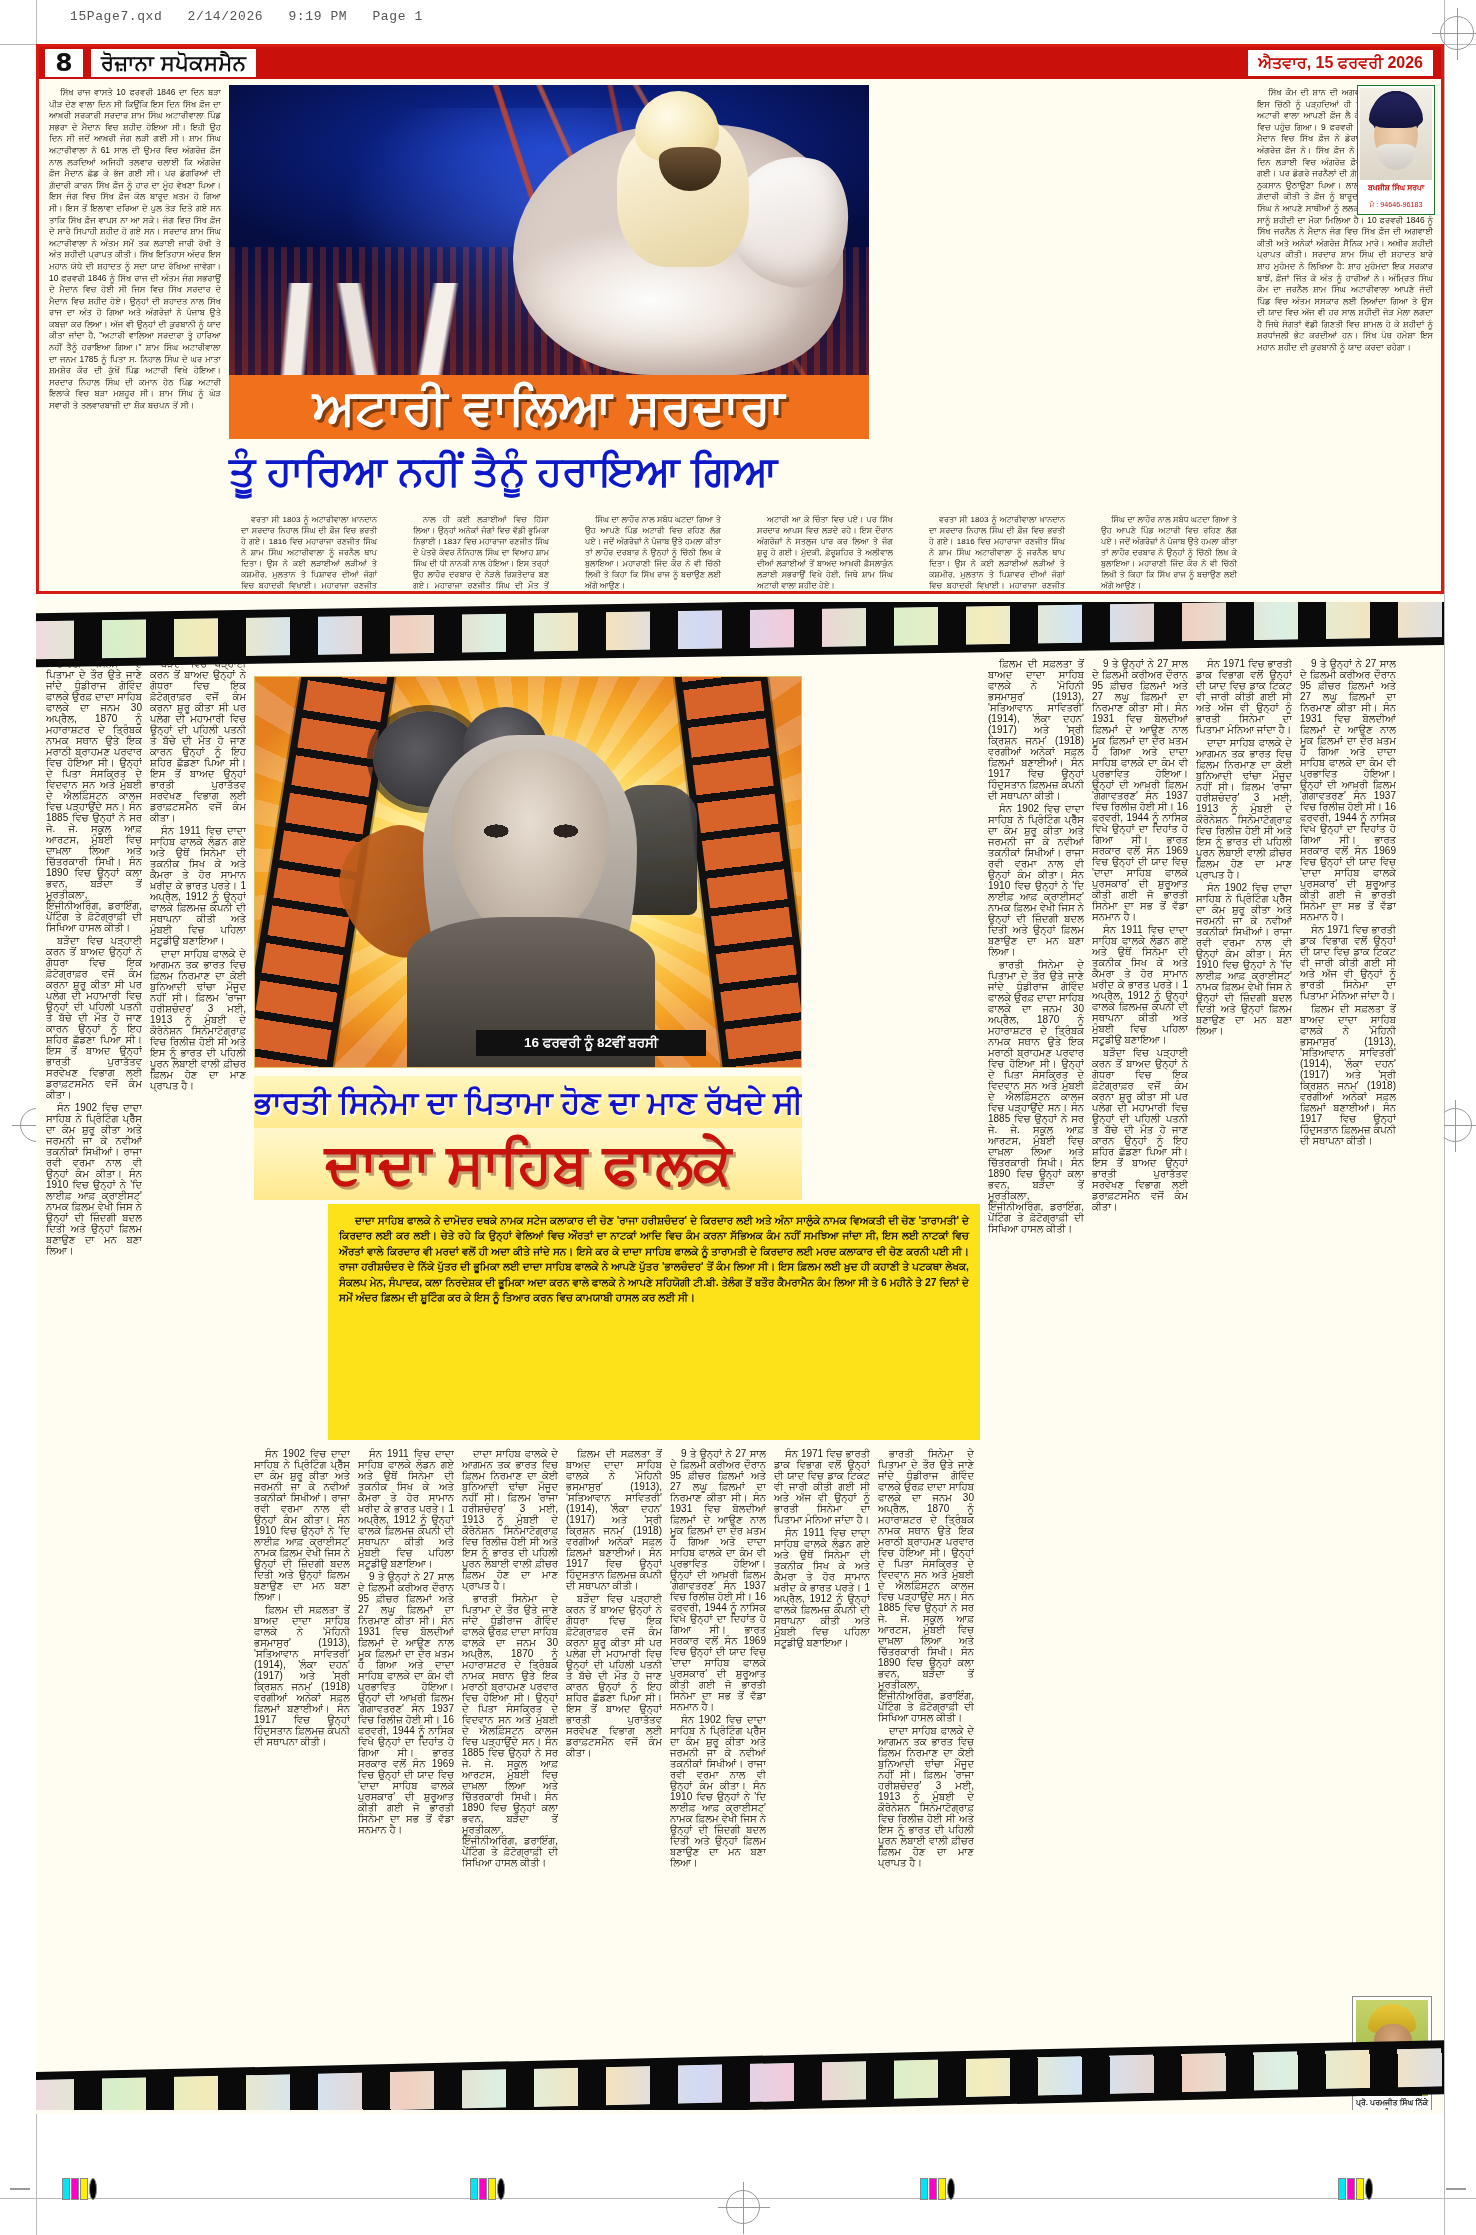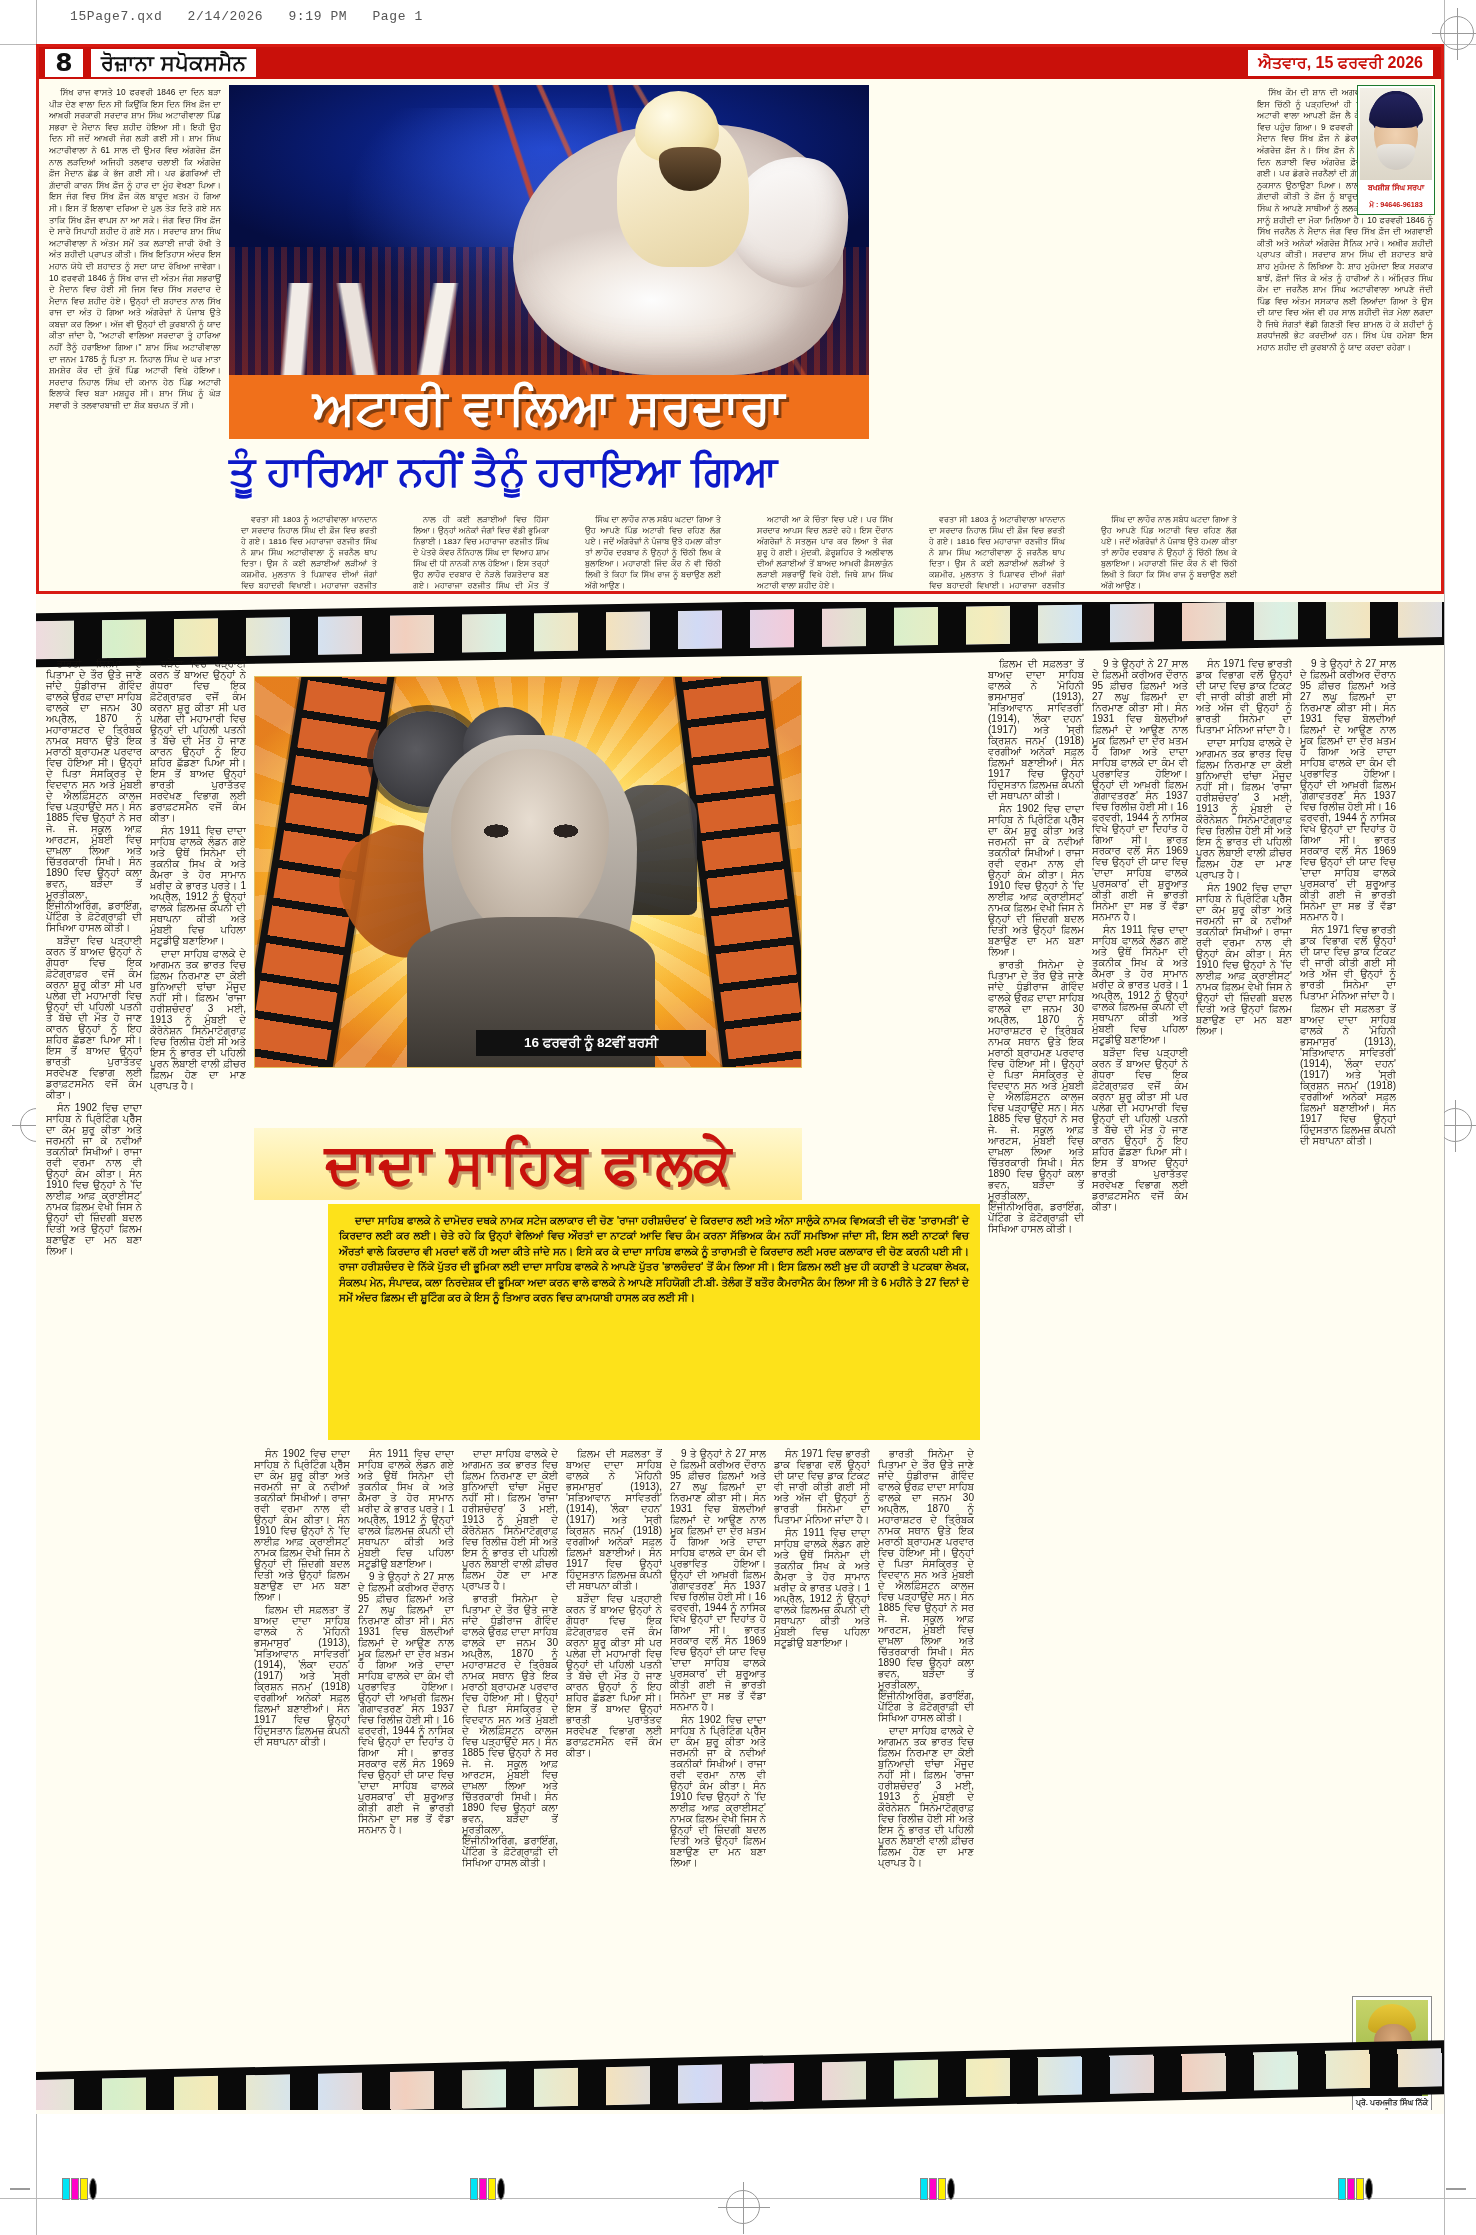--- a/index.html
+++ b/index.html
@@ -201,21 +201,21 @@
     background:linear-gradient(#e9e6e0,#cfcac2);
     border-radius:30% 30% 54% 54% / 20% 20% 80% 80%;
   }
   .author-name {
     position:absolute; left:1px; top:97px; width:74px;
     font-size:7.6px; font-weight:bold; color:#c10e0a; text-align:center;
     line-height:9px;
   }
   .author-phone {
     position:absolute; left:1px; top:114px; width:74px;
-    font-size:7.2px; font-weight:bold; color:#c10e0a; text-align:center;
+    font-size:7.2px; font-weight:normal; color:#c10e0a; text-align:center;
   }
 
   
   .article-bottom {
     position:absolute; left:0; top:558px; width:1408px; height:1508px;
     background:#fffdf2; overflow:hidden;
   }
 
   .film-top, .film-bottom {
     position:absolute; left:-20px; width:1460px; height:54px;
@@ -516,20 +516,21 @@
         <div class="fi-chaplin"></div>
         <div class="fi-actor-r"></div>
         <div class="fi-portrait"></div>
         <div class="fi-face"></div>
         <div class="fi-eyes"></div>
         <div class="fi-coat"></div>
       </div>
 
       <div class="caption-pill" style="left:440px; top:372px;">16 ਫਰਵਰੀ ਨੂੰ 82ਵੀਂ ਬਰਸੀ</div>
 
+      <div class="b-headline-band">ਭਾਰਤੀ ਸਿਨੇਮਾ ਦਾ ਪਿਤਾਮਾ ਹੋਣ ਦਾ ਮਾਣ ਰੱਖਦੇ ਸੀ</div>
       <div class="b-headline-main">ਦਾਦਾ ਸਾਹਿਬ ਫਾਲਕੇ</div>
 
       <div class="intro-box" style="left:292px; top:546px; width:652px; height:236px;">
         <p>ਦਾਦਾ ਸਾਹਿਬ ਫਾਲਕੇ ਨੇ ਦਾਮੋਦਰ ਦਥਕੇ ਨਾਮਕ ਸਟੇਜ ਕਲਾਕਾਰ ਦੀ ਚੋਣ 'ਰਾਜਾ ਹਰੀਸ਼ਚੰਦਰ' ਦੇ ਕਿਰਦਾਰ ਲਈ ਅਤੇ ਅੰਨਾ ਸਾਲੁੰਕੇ ਨਾਮਕ ਵਿਅਕਤੀ ਦੀ ਚੋਣ 'ਤਾਰਾਮਤੀ' ਦੇ ਕਿਰਦਾਰ ਲਈ ਕਰ ਲਈ। ਚੇਤੇ ਰਹੇ ਕਿ ਉਨ੍ਹਾਂ ਵੇਲਿਆਂ ਵਿਚ ਔਰਤਾਂ ਦਾ ਨਾਟਕਾਂ ਆਦਿ ਵਿਚ ਕੰਮ ਕਰਨਾ ਸੱਭਿਅਕ ਕੰਮ ਨਹੀਂ ਸਮਝਿਆ ਜਾਂਦਾ ਸੀ, ਇਸ ਲਈ ਨਾਟਕਾਂ ਵਿਚ ਔਰਤਾਂ ਵਾਲੇ ਕਿਰਦਾਰ ਵੀ ਮਰਦਾਂ ਵਲੋਂ ਹੀ ਅਦਾ ਕੀਤੇ ਜਾਂਦੇ ਸਨ। ਇਸੇ ਕਰ ਕੇ ਦਾਦਾ ਸਾਹਿਬ ਫਾਲਕੇ ਨੂੰ ਤਾਰਾਮਤੀ ਦੇ ਕਿਰਦਾਰ ਲਈ ਮਰਦ ਕਲਾਕਾਰ ਦੀ ਚੋਣ ਕਰਨੀ ਪਈ ਸੀ। ਰਾਜਾ ਹਰੀਸ਼ਚੰਦਰ ਦੇ ਨਿੱਕੇ ਪੁੱਤਰ ਦੀ ਭੂਮਿਕਾ ਲਈ ਦਾਦਾ ਸਾਹਿਬ ਫਾਲਕੇ ਨੇ ਆਪਣੇ ਪੁੱਤਰ 'ਭਾਲਚੰਦਰ' ਤੋਂ ਕੰਮ ਲਿਆ ਸੀ। ਇਸ ਫ਼ਿਲਮ ਲਈ ਖ਼ੁਦ ਹੀ ਕਹਾਣੀ ਤੇ ਪਟਕਥਾ ਲੇਖਕ, ਸੰਕਲਪ ਮੇਨ, ਸੰਪਾਦਕ, ਕਲਾ ਨਿਰਦੇਸ਼ਕ ਦੀ ਭੂਮਿਕਾ ਅਦਾ ਕਰਨ ਵਾਲੇ ਫਾਲਕੇ ਨੇ ਆਪਣੇ ਸਹਿਯੋਗੀ ਟੀ.ਬੀ. ਤੇਲੰਗ ਤੋਂ ਬਤੌਰ ਕੈਮਰਾਮੈਨ ਕੰਮ ਲਿਆ ਸੀ ਤੇ 6 ਮਹੀਨੇ ਤੇ 27 ਦਿਨਾਂ ਦੇ ਸਮੇਂ ਅੰਦਰ ਫ਼ਿਲਮ ਦੀ ਸ਼ੂਟਿੰਗ ਕਰ ਕੇ ਇਸ ਨੂੰ ਤਿਆਰ ਕਰਨ ਵਿਚ ਕਾਮਯਾਬੀ ਹਾਸਲ ਕਰ ਲਈ ਸੀ।</p>
       </div>
 
       <div class="b-col" style="left:218px; width:96px; top:790px; height:596px;">
         <p>ਸੰਨ 1902 ਵਿਚ ਦਾਦਾ ਸਾਹਿਬ ਨੇ ਪ੍ਰਿੰਟਿੰਗ ਪ੍ਰੈੱਸ ਦਾ ਕੰਮ ਸ਼ੁਰੂ ਕੀਤਾ ਅਤੇ ਜਰਮਨੀ ਜਾ ਕੇ ਨਵੀਆਂ ਤਕਨੀਕਾਂ ਸਿਖੀਆਂ। ਰਾਜਾ ਰਵੀ ਵਰਮਾ ਨਾਲ ਵੀ ਉਨ੍ਹਾਂ ਕੰਮ ਕੀਤਾ। ਸੰਨ 1910 ਵਿਚ ਉਨ੍ਹਾਂ ਨੇ 'ਦਿ ਲਾਈਫ਼ ਆਫ਼ ਕ੍ਰਾਈਸਟ' ਨਾਮਕ ਫ਼ਿਲਮ ਵੇਖੀ ਜਿਸ ਨੇ ਉਨ੍ਹਾਂ ਦੀ ਜ਼ਿੰਦਗੀ ਬਦਲ ਦਿਤੀ ਅਤੇ ਉਨ੍ਹਾਂ ਫ਼ਿਲਮ ਬਣਾਉਣ ਦਾ ਮਨ ਬਣਾ ਲਿਆ।</p>
         <p>ਫ਼ਿਲਮ ਦੀ ਸਫ਼ਲਤਾ ਤੋਂ ਬਾਅਦ ਦਾਦਾ ਸਾਹਿਬ ਫਾਲਕੇ ਨੇ 'ਮੋਹਿਨੀ ਭਸਮਾਸੁਰ' (1913), 'ਸਤਿਆਵਾਨ ਸਾਵਿਤਰੀ' (1914), 'ਲੰਕਾ ਦਹਨ' (1917) ਅਤੇ 'ਸ੍ਰੀ ਕ੍ਰਿਸ਼ਨ ਜਨਮ' (1918) ਵਰਗੀਆਂ ਅਨੇਕਾਂ ਸਫ਼ਲ ਫ਼ਿਲਮਾਂ ਬਣਾਈਆਂ। ਸੰਨ 1917 ਵਿਚ ਉਨ੍ਹਾਂ ਹਿੰਦੁਸਤਾਨ ਫ਼ਿਲਮਜ਼ ਕੰਪਨੀ ਦੀ ਸਥਾਪਨਾ ਕੀਤੀ।</p>
       </div>

